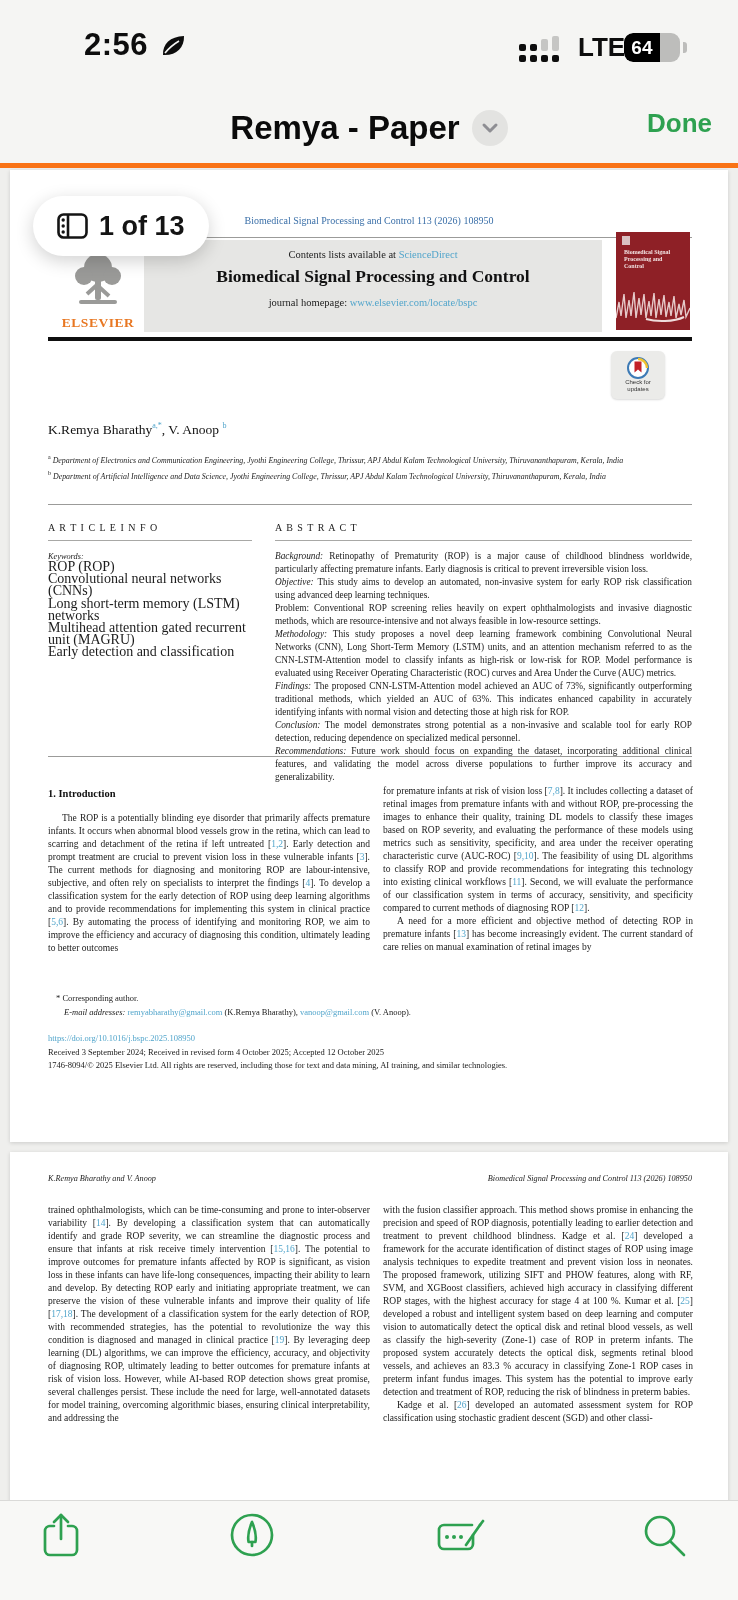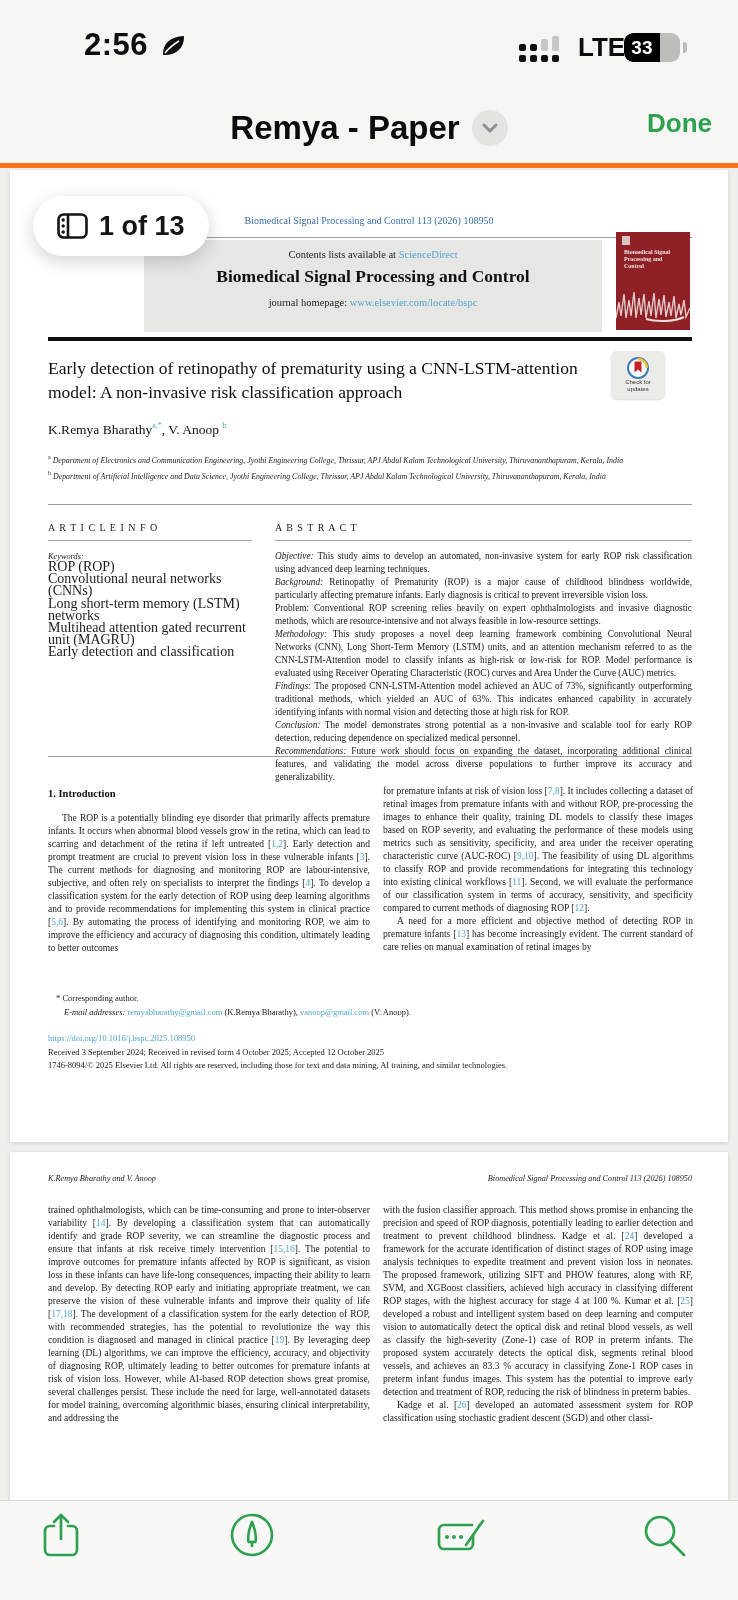--- a/index.html
+++ b/index.html
@@ -111,21 +111,21 @@
     <div class="row b">
         <span class="dot"></span>
         <span class="dot"></span>
         <span class="dot"></span>
         <span class="dot"></span>
       </div>
   </div>
   <div class="lte">LTE</div>
   <div class="bat">
     <div class="bat-fill">
-        <span class="bat-num">33</span>
+        <span class="bat-num">64</span>
       </div>
   </div>
   <div class="bat-nub"></div>
 
   <div class="navrow">
     <span class="navtitle">Remya - Paper</span>
     <span class="chev">
       <svg width="26" height="26" viewBox="0 0 26 26">
           <polyline points="7,10 13,16 19,10" fill="none" stroke="#8e8e93" stroke-width="3" stroke-linecap="round" stroke-linejoin="round"></polyline>
         </svg>
@@ -142,39 +142,51 @@
       <circle cx="6.2" cy="13" r="1.7" fill="#141414"></circle>
       <circle cx="6.2" cy="19" r="1.7" fill="#141414"></circle>
     </svg>
   <span>1 of 13</span>
 </div>
 
 <div class="page p1">
   <div class="jref">Biomedical Signal Processing and Control 113 (2026) 108950</div>
   <div class="rule-thin r1"></div>
 
+  <div class="els">
+    <svg width="62" height="60" viewBox="0 0 62 60">
+        <g fill="#9a9a98">
+          <circle cx="31" cy="18" r="14"></circle>
+          <circle cx="17" cy="26" r="9"></circle>
+          <circle cx="45" cy="26" r="9"></circle>
+          <rect x="28" y="28" width="6" height="22" rx="2"></rect>
+          <path d="M31 34 L20 44 M31 36 L42 46" stroke="#9a9a98" stroke-width="4"></path>
+          <rect x="12" y="50" width="38" height="4" rx="2"></rect>
+        </g>
+      </svg>
+    <div class="els-label">ELSEVIER</div>
+  </div>
 
   <div class="band">
     <div class="b1"><span>Contents lists available at</span> <span class="lnk">ScienceDirect</span></div>
     <div class="b2">Biomedical Signal Processing and Control</div>
     <div class="b3"><span>journal homepage:</span> <span class="lnk">www.elsevier.com/locate/bspc</span></div>
   </div>
 
   <div class="cover">
     <div class="cover-mark"></div>
     <div class="cover-title">Biomedical Signal Processing and Control</div>
     <svg class="cover-wave" width="74" height="42" viewBox="0 0 74 42">
         <polyline points="0,36 3,20 5,34 8,12 10,36 13,18 15,34 18,10 20,36 23,16 25,33 28,12 30,36 33,19 35,34 38,11 40,36 43,17 45,33 48,13 50,35 53,20 55,34 58,14 60,36 63,22 65,33 68,18 70,35 74,26" fill="none" stroke="#e6c9c9" stroke-width="1.4"></polyline>
         <path d="M30 37 C40 40 58 40 68 35" stroke="#f0dcdc" stroke-width="2" fill="none"></path>
       </svg>
   </div>
 
   <div class="rule-thick"></div>
 
-  <div class="atitle">Early detection of retinopathy of prematurity using a CNN-LSTM-attention model: A non-invasive risk classification approach</div>
 
   <div class="badge">
     <svg width="22" height="22" viewBox="0 0 22 22">
         <circle cx="11" cy="11" r="10" fill="#fff" stroke="#3d7ab5" stroke-width="2"></circle>
         <path d="M11 2 A9 9 0 0 1 20 11" fill="none" stroke="#f0c330" stroke-width="2.4"></path>
         <path d="M7.5 4.5 h7 v11 l-3.5 -3 l-3.5 3 Z" fill="#c32127"></path>
       </svg>
     <div class="badge-label">Check for updates</div>
   </div>
 
@@ -199,22 +211,22 @@
         <div class="kw-item">Long short-term memory (LSTM) networks</div>
         <div class="kw-item">Multihead attention gated recurrent unit (MAGRU)</div>
         <div class="kw-item">Early detection and classification</div>
       </div>
   </div>
 
   <div class="abscol">
     <div class="colhead">A B S T R A C T</div>
     <div class="colrule"></div>
     <div class="absbody">
+        <p><span class="abs-label">Background:</span> Retinopathy of Prematurity (ROP) is a major cause of childhood blindness worldwide, particularly affecting premature infants. Early diagnosis is critical to prevent irreversible vision loss.</p>
         <p><span class="abs-label">Objective:</span> This study aims to develop an automated, non-invasive system for early ROP risk classification using advanced deep learning techniques.</p>
-        <p><span class="abs-label">Background:</span> Retinopathy of Prematurity (ROP) is a major cause of childhood blindness worldwide, particularly affecting premature infants. Early diagnosis is critical to prevent irreversible vision loss.</p>
         <p><span class="abs-label up">Problem:</span> Conventional ROP screening relies heavily on expert ophthalmologists and invasive diagnostic methods, which are resource-intensive and not always feasible in low-resource settings.</p>
         <p><span class="abs-label">Methodology:</span> This study proposes a novel deep learning framework combining Convolutional Neural Networks (CNN), Long Short-Term Memory (LSTM) units, and an attention mechanism referred to as the CNN-LSTM-Attention model to classify infants as high-risk or low-risk for ROP. Model performance is evaluated using Receiver Operating Characteristic (ROC) curves and Area Under the Curve (AUC) metrics.</p>
         <p><span class="abs-label">Findings:</span> The proposed CNN-LSTM-Attention model achieved an AUC of 73%, significantly outperforming traditional methods, which yielded an AUC of 63%. This indicates enhanced capability in accurately identifying infants with normal vision and detecting those at high risk for ROP.</p>
         <p><span class="abs-label">Conclusion:</span> The model demonstrates strong potential as a non-invasive and scalable tool for early ROP detection, reducing dependence on specialized medical personnel.</p>
         <p><span class="abs-label">Recommendations:</span> Future work should focus on expanding the dataset, incorporating additional clinical features, and validating the model across diverse populations to further improve its accuracy and generalizability.</p>
       </div>
   </div>
 
   <div class="rule-thin r3"></div>
 

